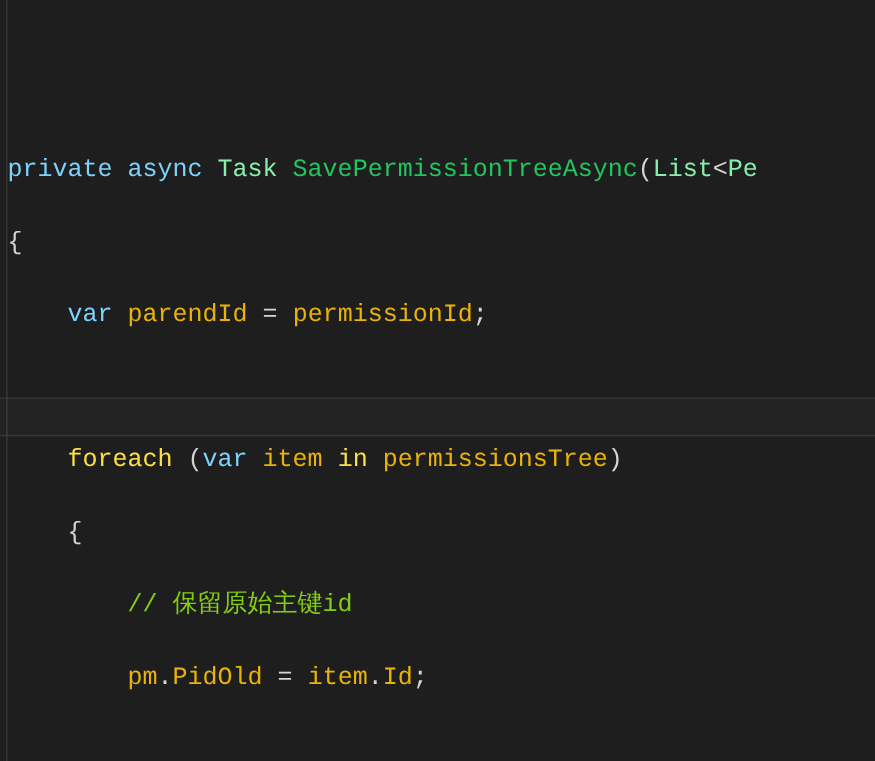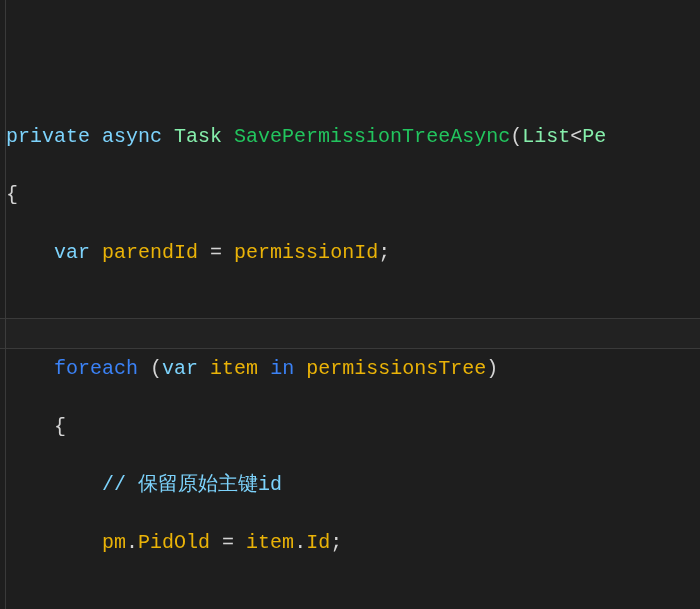--- a/index.html
+++ b/index.html
@@ -36,25 +36,25 @@
     position: absolute;
     left: 0;
     right: 0;
     height: 29px;
     top: 318px;
     border-top: 1px solid #3a3a3a;
     border-bottom: 1px solid #3a3a3a;
     background: rgba(255,255,255,0.02);
   }
   .kw   { color: #7dd3fc; }      
-  .ctrl { color: #3b82f6; }      
+  .ctrl { color: #fde047; }      
   .type { color: #86efac; }      
   .var  { color: #eab308; }      
   .fn   { color: #22c55e; }      
-  .cmt  { color: #7dd3fc; margin-top: 48px; }      
+  .cmt  { color: #84cc16; margin-top: 48px; }      
   .pn   { color: #d4d4d4; }      
   .op   { color: #d4d4d4; }
 </style>
 </head>
 <body>
 
 <div class="editor">
   <div class="guide g1"></div>
   <div class="highlight-line"></div>
 

